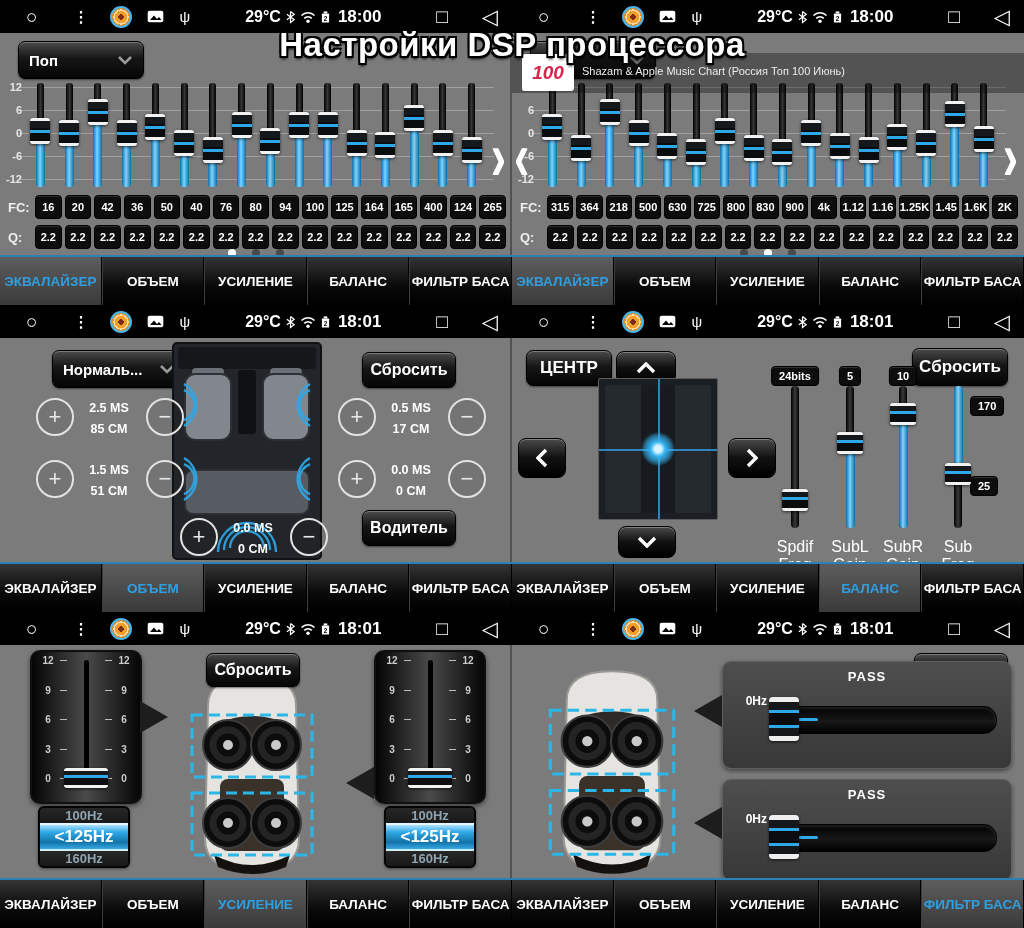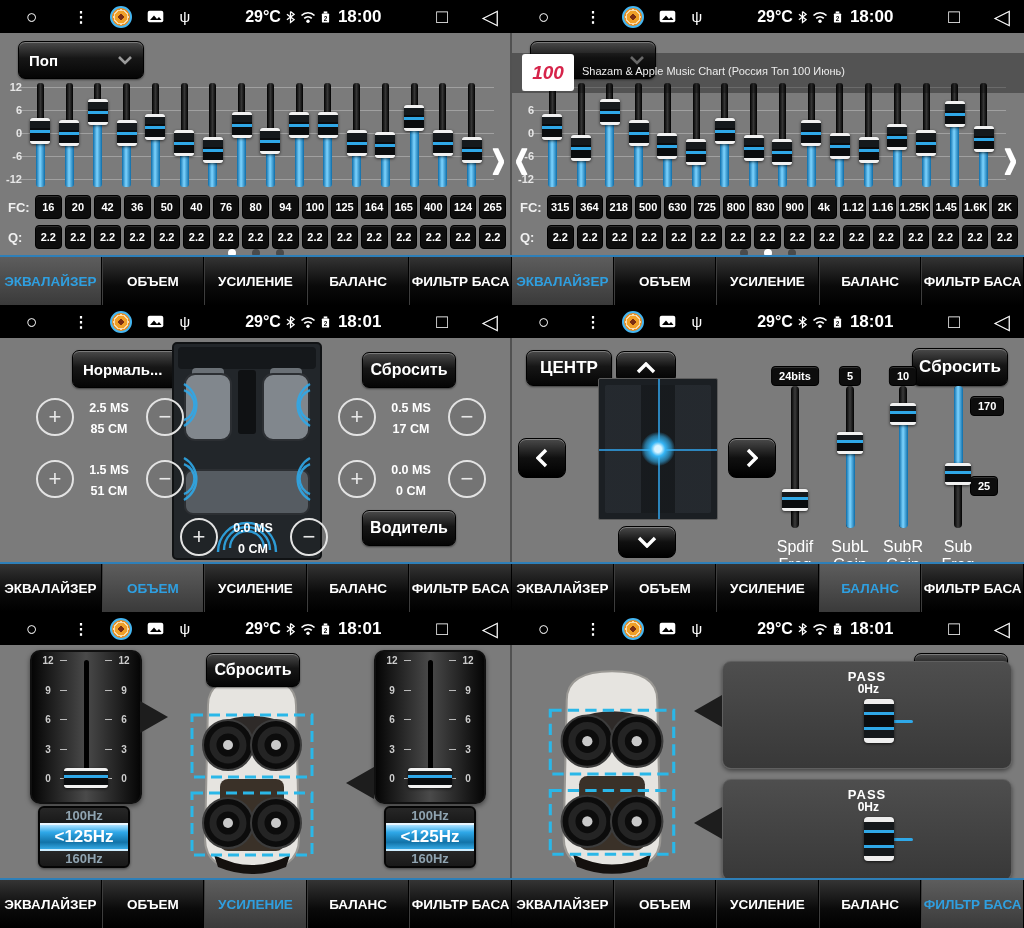--- a/index.html
+++ b/index.html
@@ -112,21 +112,21 @@
   .freq-opt.sel{flex:1.7;color:#fff;font-size:17px;
     background:linear-gradient(180deg,#aee2ff 0,#2fa8e8 30%,#1273a8 72%,#36a9e4 100%);
     border-top:2px solid #e8f6ff;border-bottom:2px solid #cfeeff;}
   .tri-right{position:absolute;width:0;height:0;border-left:28px solid #1d1d1d;border-top:16px solid transparent;border-bottom:16px solid transparent;}
   .tri-left{position:absolute;width:0;height:0;border-right:28px solid #1d1d1d;border-top:16px solid transparent;border-bottom:16px solid transparent;}
   .car-top{position:absolute;}
   
   .pass-panel{position:absolute;width:288px;border-radius:9px;background:linear-gradient(#4e4e4e,#383838);
     border:1px solid #5f5f5f;box-shadow:0 2px 4px rgba(0,0,0,.45);}
   .pass-title{position:absolute;top:7px;left:0;right:0;text-align:center;color:#fff;font-size:13px;font-weight:bold;letter-spacing:1px;}
-  .pass-row{position:absolute;left:16px;right:14px;top:20px;height:50px;display:flex;align-items:center;flex-direction:column;}
+  .pass-row{position:absolute;left:16px;right:14px;top:32px;height:50px;display:flex;}
   .pass-val{color:#fff;font-size:12px;font-weight:bold;margin-right:6px;width:28px;text-align:right;}
   .pass-trackwrap{position:relative;flex:1;height:50px;}
   .pass-track{position:absolute;left:10px;right:0;top:12px;height:26px;border-radius:13px;
     background:linear-gradient(#000,#181818 55%,#000);border:1px solid #000;box-shadow:inset 0 2px 3px rgba(255,255,255,.12);}
   .pass-track::before{content:'';position:absolute;left:4px;top:11px;width:30px;height:3px;background:#2fa8e8;border-radius:2px;}
   .pass-handle{position:absolute;left:-4px;top:3px;width:30px;height:44px;border-radius:4px;z-index:2;
     background:linear-gradient(180deg,#eee 0 5px,#14181b 5px 13px,#2fa8e8 13px 16px,#0a0c0e 16px 28px,#2fa8e8 28px 31px,#14181b 31px 39px,#eee 39px 44px);
     box-shadow:0 1px 3px rgba(0,0,0,.7);}
 </style>
 </head>
@@ -154,20 +154,21 @@
         <circle cx="90" cy="152" r="5" fill="#c9c9c9"></circle>
       </g>
       <rect x="6" y="44" width="120" height="62" fill="none" stroke="#2ab7e8" stroke-width="3" stroke-dasharray="11 6"></rect>
       <rect x="6" y="122" width="120" height="62" fill="none" stroke="#2ab7e8" stroke-width="3" stroke-dasharray="11 6"></rect>
     </g>
   </defs>
 </svg>
 
 <div class="page">
   <div class="vdiv"></div>
+  <div class="page-title">Настройки DSP процессора</div>
 
   <div class="panel" style="left:0;top:0;height:305px;">
     <div class="statusbar">
         <span class="sb-circle">○</span>
         <span class="sb-dots">⋮</span>
         <span class="sb-logo"></span>
         <span class="sb-gal">
           <svg width="17" height="13" viewBox="0 0 17 13">
             <rect x="0.7" y="0.7" width="15.6" height="11.6" rx="2" fill="#fff"></rect>
             <path d="M3 10 L7 5.5 L10 9 L12 7 L14.5 10 Z" fill="#000"></path>
@@ -588,21 +589,21 @@
               <rect x="1" y="3" width="8" height="10.2" rx="1" fill="#fff"></rect>
               <text x="5" y="11" font-size="7" font-weight="bold" fill="#000" text-anchor="middle">2</text>
             </svg>
           </span>
           <span class="sb-time">18:01</span>
         </span>
         <span class="sb-square">□</span>
         <span class="sb-tri">◁</span>
       </div>
     <div class="mid-content">
-      <div class="dd" style="left:52px;top:12px;width:112px;height:36px;margin-left:20px;">
+      <div class="dd" style="left:52px;top:12px;width:112px;height:36px;">
         <span class="dd-label">Нормаль...</span>
         <svg class="chev-down" viewBox="0 0 16 10">
             <path d="M2 2 L8 8 L14 2" stroke="#9a9a9a" stroke-width="2.6" fill="none"></path>
           </svg>
       </div>
       <svg class="car-interior" viewBox="0 0 150 218">
         <rect x="1" y="1" width="148" height="216" rx="4" fill="#22262a" stroke="#101214" stroke-width="2"></rect>
         <rect x="6" y="5" width="138" height="22" rx="4" fill="#15181b"></rect>
         <rect x="66" y="28" width="18" height="64" rx="3" fill="#0f1113"></rect>
         <rect x="20" y="26" width="32" height="10" rx="4" fill="#6a7076"></rect>

